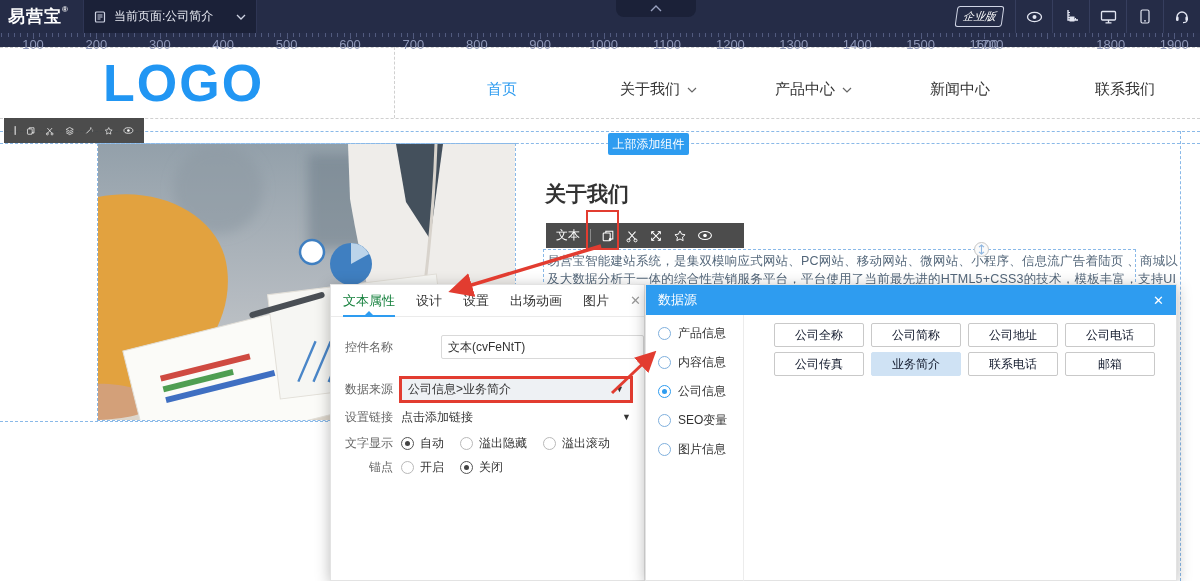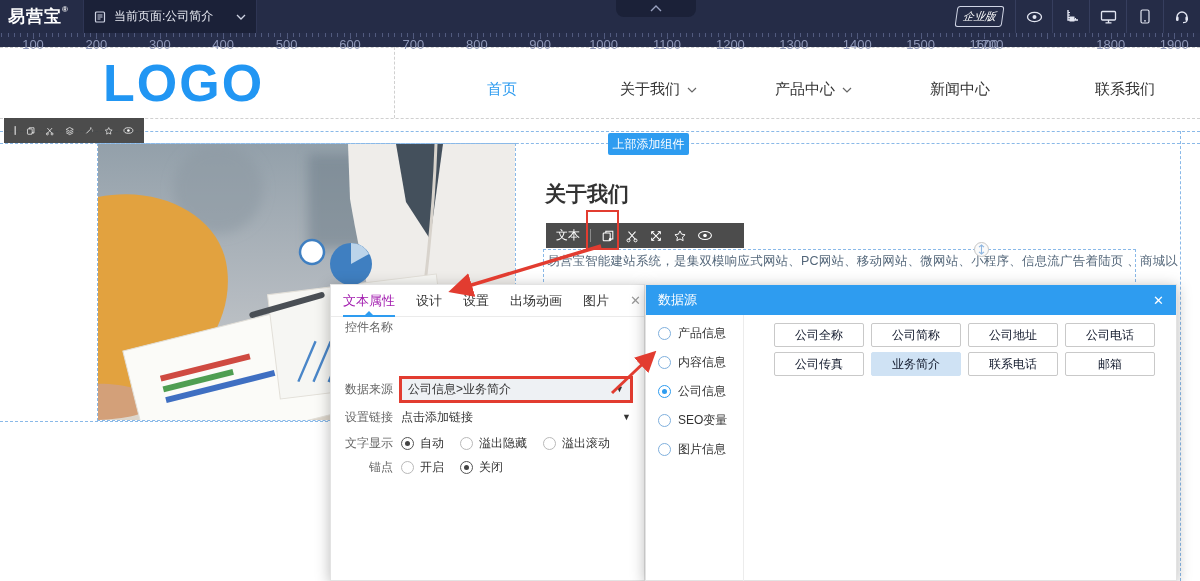--- a/index.html
+++ b/index.html
@@ -54,21 +54,21 @@
   .text-block .ln { position:absolute; left:3px; white-space:nowrap; font-size:12.5px; color:#54677a; letter-spacing:.2px; }
   .drag-handle { position:absolute; left:430px; top:-8px; width:15px; height:15px; border-radius:50%; background:#fafafa; border:1px solid #c6c6c6; display:flex; align-items:center; justify-content:center; cursor:grab; }
 
   .red-box { position:absolute; border:2px solid #e23c30; z-index:25; pointer-events:none; }
 
   
   .dlg { position:absolute; background:#fff; border:1px solid #e3e3e3; box-shadow:0 3px 14px rgba(0,0,0,.28); z-index:20; }
   .dlg.props { left:330px; top:284px; width:315px; height:297px; }
   .tabs { position:relative; height:32px; border-bottom:1px solid #ebebeb; display:flex; align-items:center; gap:21px; padding:0 12px; }
   .tab { font-size:13px; color:#333; cursor:pointer; height:32px; line-height:32px; position:relative; white-space:nowrap; }
-  .tab.active { color:#a21caf; border-bottom:2px solid #2e9cf0; }
+  .tab.active { color:#15803d; border-bottom:2px solid #2e9cf0; }
   .tab.active::after { content:""; position:absolute; bottom:0; left:50%; margin-left:-4px; border:4px solid transparent; border-bottom-color:#2e9cf0; }
   .dlg-close { margin-left:auto; color:#999; font-size:13px; cursor:pointer; }
   .frow { position:absolute; left:0; width:100%; height:24px; display:flex; align-items:center; }
   .flabel { width:70px; text-align:right; font-size:12px; color:#666; padding-right:8px; flex:none; }
   .tinput { width:232px; height:24px; border:1px solid #d9d9d9; border-radius:2px; font-size:12px; color:#333; padding:0 6px; font-family:inherit; background:#fff; }
   .tselect { width:230px; height:23px; background:#eef1f4; border:1px solid #d9d9d9; display:flex; align-items:center; font-size:12px; color:#333; padding:0 6px; cursor:pointer; position:relative; }
   .tselect.red { outline:2px solid #e23c30; border-color:#e23c30; }
   .tselect .car, .linksel .car { margin-left:auto; font-size:9px; color:#333; }
   .linksel { width:230px; height:23px; display:flex; align-items:center; font-size:12px; color:#333; cursor:pointer; }
   .radio { width:13px; height:13px; border-radius:50%; border:1px solid #b9b9b9; background:#fff; display:inline-block; position:relative; flex:none; cursor:pointer; }
@@ -519,42 +519,44 @@
           <path d="M8 2.2l1.8 3.7 4 .6-2.9 2.8.7 4L8 11.4l-3.6 1.9.7-4L2.2 6.5l4-.6z" fill="none" stroke="#fff" stroke-width="1.1"></path>
         </svg>
       <svg width="16" height="11" viewBox="0 0 17 12">
           <ellipse cx="8.5" cy="6" rx="7" ry="4.4" fill="none" stroke="#fff" stroke-width="1.2"></ellipse>
           <circle cx="8.5" cy="6" r="2" fill="#fff"></circle>
         </svg>
     </div>
 
     <div class="text-block">
       <div class="ln" style="top:3px;">易营宝智能建站系统，是集双模响应式网站、PC网站、移动网站、微网站、小程序、信息流广告着陆页 、商城以</div>
+      <div class="ln" style="top:21px;">及大数据分析于一体的综合性营销服务平台，平台使用了当前最先进的HTML5+CSS3的技术，模板丰富，支持UI</div>
       <div class="drag-handle">
         <svg width="7" height="11" viewBox="0 0 7 11">
             <path d="M3.5 1v9M1 3.2L3.5 1 6 3.2M1 7.8L3.5 10 6 7.8" fill="none" stroke="#8fb6e0" stroke-width="1.1"></path>
           </svg>
       </div>
     </div>
 
     <div class="red-box" style="left:586px; top:163px; width:33px; height:40px;"></div>
   </main>
 
   <section class="dlg props">
     <div class="tabs">
       <span class="tab active">文本属性</span>
       <span class="tab">设计</span>
       <span class="tab">设置</span>
       <span class="tab">出场动画</span>
       <span class="tab">图片</span>
       <span class="dlg-close">✕</span>
     </div>
 
-    <div class="frow" style="top:30px;gap:40px;">
+    <div class="frow" style="top:50px;gap:40px;">
       <span class="flabel">控件名称</span>
+      <input class="tinput" readonly="" value="文本(cvFeNtT)" style="">
     </div>
 
 
     <div class="frow" style="top:92px;">
       <span class="flabel">数据来源</span>
       <div class="tselect red">
         <span>公司信息&gt;业务简介</span>
         <span class="car">▼</span>
       </div>
     </div>

